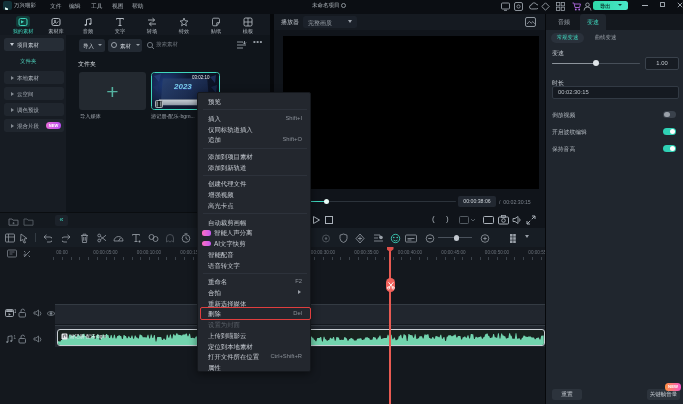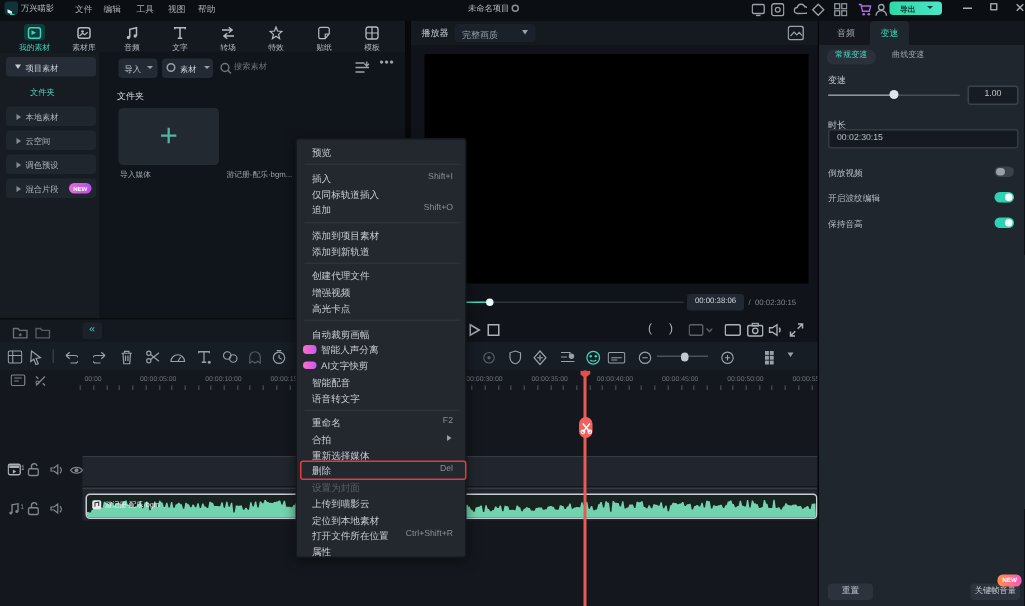--- a/index.html
+++ b/index.html
@@ -154,20 +154,37 @@
         <div class="abs" style="left:90px;top:6px;font-size:5.5px;color:#6c737b">搜索素材</div>
         <svg class="abs" style="left:170px;top:5px" width="11" height="10">
           <path d="M1 2 h6 M1 5 h9 M1 8 h6 M8.5 1 v3 M10 2.5 l-1.5 1.5 -1.5-1.5" fill="none" stroke="#9aa1a9" stroke-width="0.9"></path>
         </svg>
         <div class="abs" style="left:187px;top:2px;font-size:8px;color:#9aa1a9;letter-spacing:0.5px">•••</div>
         <div class="abs" style="left:12px;top:25px;font-size:6px;color:#d6dbe0">文件夹</div>
         <div class="abs" style="left:13px;top:37px;width:67px;height:38px;background:#232930;border-radius:3px">
           <span class="abs" style="left:33.5px;top:19px;width:15px;height:15px;transform:translate(-50%,-50%);color:#54b2a0;font-size:21px;line-height:15px;text-align:center;font-weight:200">+</span>
         </div>
         <div class="abs" style="left:14px;top:78px;font-size:5.2px;color:#9ba2aa">导入媒体</div>
+        <div class="abs" style="left:85px;top:37px;width:69px;height:38px;border:1.4px solid #3fd6bd;border-radius:3.5px;overflow:hidden;background:#0d1322">
+          <span class="abs" style="left:0;top:0;width:100%;height:100%;background:radial-gradient(circle at 20% 30%,#1d3a7a 0%,#101a33 40%,#0a0f1e 100%)"></span>
+          <span class="abs" style="left:10px;top:5px;width:46px;height:21px;background:linear-gradient(135deg,#28416f,#14203f);transform:perspective(60px) rotateX(12deg);border-radius:1px"></span>
+          <svg class="abs" style="left:0;top:0" width="66" height="36">
+            <path d="M2 3 L9 1 L7 9 Z" fill="#27407a" opacity="0.8"></path>
+            <path d="M1 14 L7 11 L6 19 Z" fill="#1d3261" opacity="0.7"></path>
+            <path d="M58 4 L64 2 L63 10 Z" fill="#22386b" opacity="0.75"></path>
+            <path d="M59 14 L65 12 L64 20 Z" fill="#182a52" opacity="0.7"></path>
+          </svg>
+          <span class="abs" style="left:22px;top:9px;font-size:8px;font-style:italic;font-weight:bold;color:#79cce6;text-shadow:0.5px 0.5px 0 #223a88">2023</span>
+          <span class="abs" style="left:8px;top:26px;width:54px;height:7px;background:linear-gradient(180deg,#c6cdd4,#8e98a4);transform:perspective(50px) rotateX(-35deg)"></span>
+          <span class="abs" style="left:40px;top:1.5px;font-size:4.5px;color:#e8ecf0">03:02:10</span>
+          <svg class="abs" style="left:3px;top:27px" width="8" height="8">
+            <rect x="0.5" y="0.5" width="7" height="7" rx="1" fill="#0e1216" stroke="#cfd5db" stroke-width="0.8"></rect>
+            <path d="M2 1 v6 M6 1 v6 M2 3 h1.2 M2 5 h1.2 M4.8 3 h1.2 M4.8 5 h1.2" stroke="#cfd5db" stroke-width="0.7"></path>
+          </svg>
+        </div>
         <div class="abs" style="left:85px;top:78px;font-size:5.2px;color:#9ba2aa;width:70px;white-space:nowrap;overflow:hidden">游记册-配乐·bgm...</div>
       </div>
 
   <div class="abs" style="left:0;top:198px;width:270px;height:16px;background:#14191f;border-top:1px solid #0a0d10">
     <svg class="abs" style="left:8px;top:4px" width="11" height="9">
           <path d="M1 2 h3 l1 1.2 h5 v5 h-9 z" fill="none" stroke="#6a7178" stroke-width="0.9"></path>
           <path d="M5.5 5.2 v2 M4.5 6.2 h2" stroke="#6a7178" stroke-width="0.8"></path>
         </svg>
     <svg class="abs" style="left:23px;top:4px" width="11" height="9">
           <path d="M1 2 h3 l1 1.2 h5 v5 h-9 z" fill="none" stroke="#565d64" stroke-width="0.9"></path>

